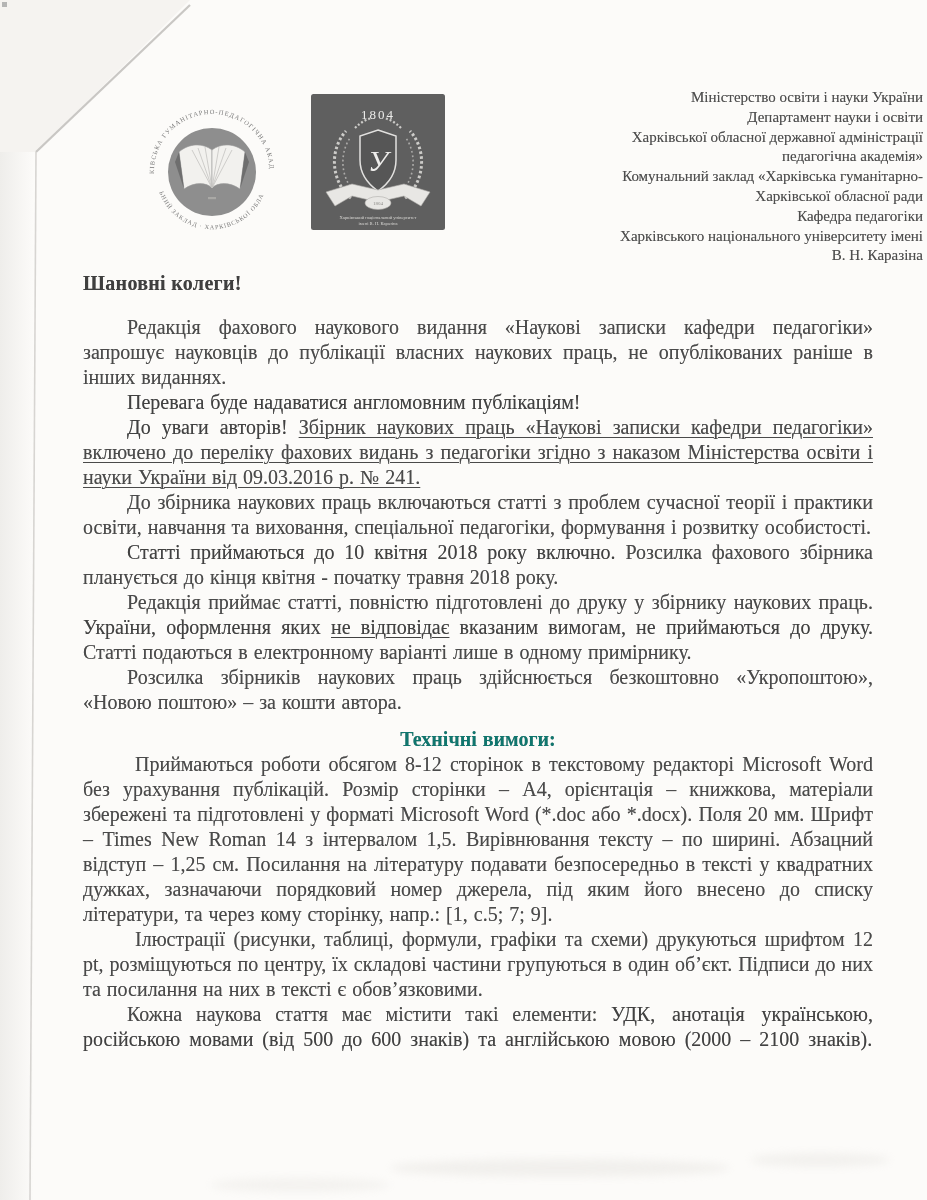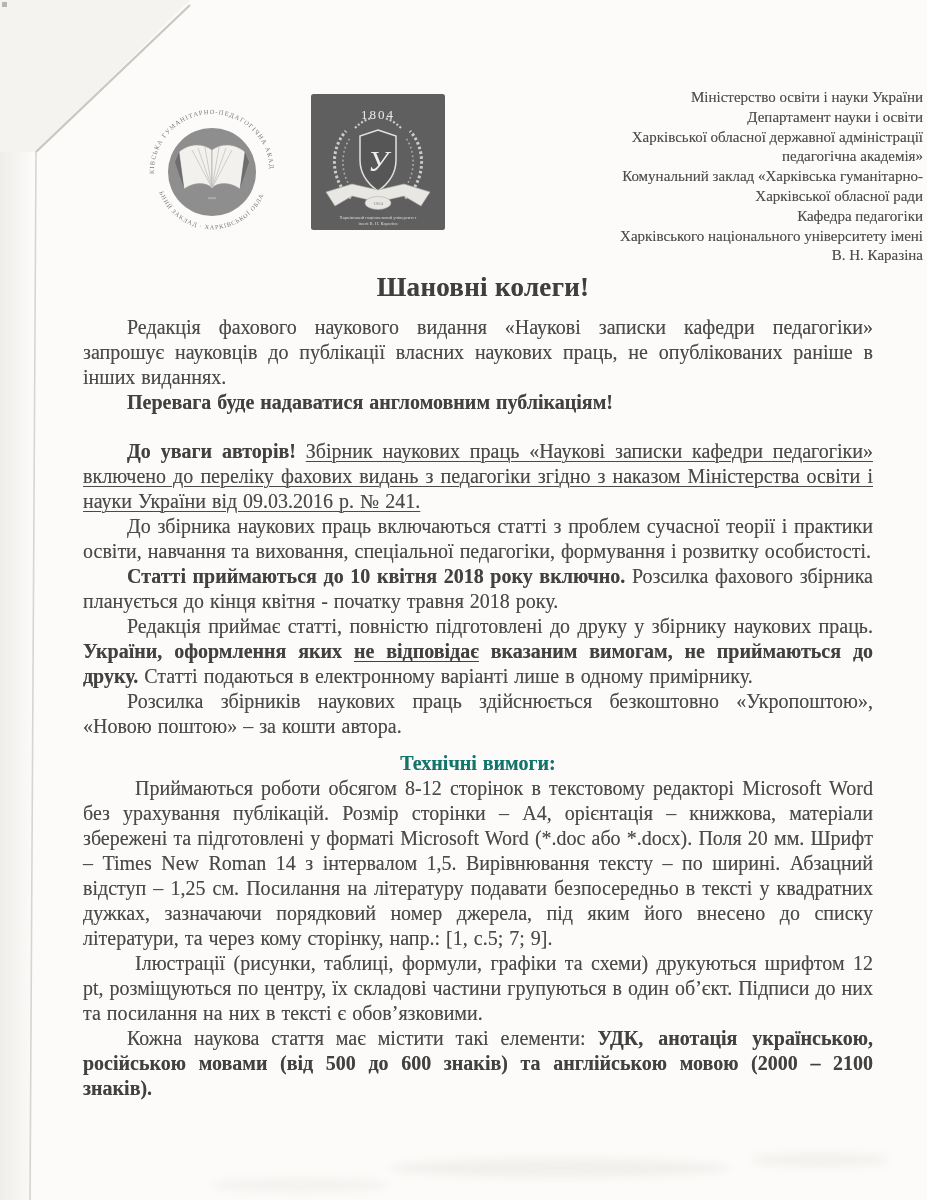--- a/index.html
+++ b/index.html
@@ -17,38 +17,38 @@
   .org{
     position:absolute;left:515px;top:88px;width:408px;
     text-align:right;font-size:15px;line-height:19.8px;color:#4e4e4e;
     text-shadow:0 0 .4px rgba(78,78,78,.5);
   }
   .seal{position:absolute;left:140px;top:92px;}
   .emblem{position:absolute;left:311px;top:94px;}
   
   .title{
     position:absolute;left:83px;top:272px;width:800px;margin:0;
-    text-align:center;font-size:27px;font-weight:700;color:#3f3f3f;
+    font-size:20px;font-weight:700;color:#3f3f3f;
     letter-spacing:.3px;text-shadow:0 0 .4px rgba(63,63,63,.5);
   }
   
   .doc{
     position:absolute;left:83px;top:315px;width:790px;
     font-size:20px;line-height:25px;text-align:justify;
     text-shadow:0 0 .45px rgba(74,74,74,.5);
     word-spacing:1px;
   }
   .para{margin:0;text-indent:44px;}
   .para.tech{text-indent:52px;}
-  .gap-before{margin-top:24px;}
+  .gap-before{}
   .heading{
     margin:12px 0 0 0;text-indent:0;text-align:center;
     font-weight:700;color:#0f766e;font-size:20px;line-height:25px;
   }
-  .b{font-weight:700;color:#414141;}
+  .b{font-weight:400;color:#414141;}
   .u{text-decoration:underline;text-underline-offset:3px;text-decoration-thickness:1.2px;}
   .p10{}
   .p10 .b{word-spacing:4px;}
 </style>
 </head>
 <body>
 
 <div class="page">
 
   <svg class="artifacts" viewBox="0 0 927 1200">

